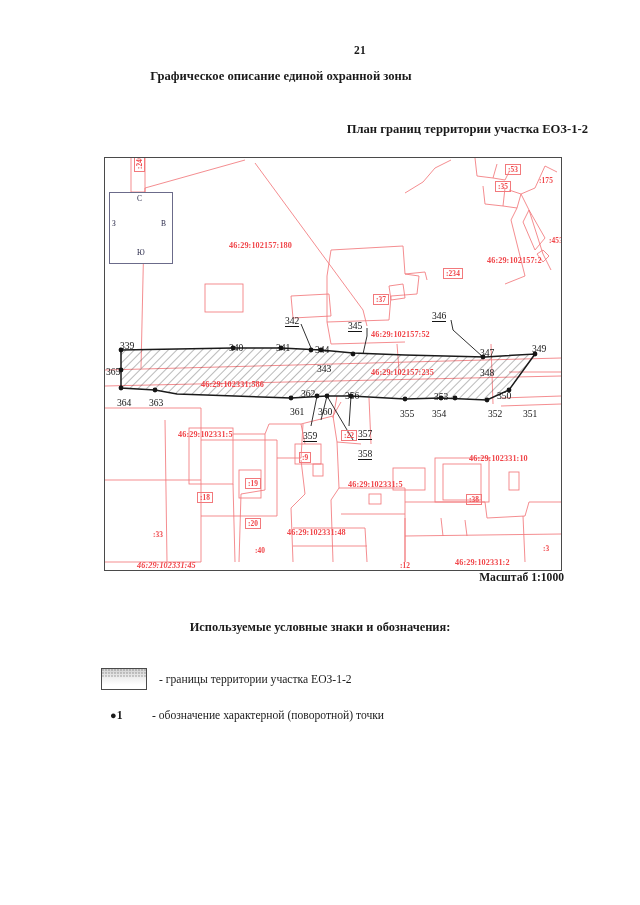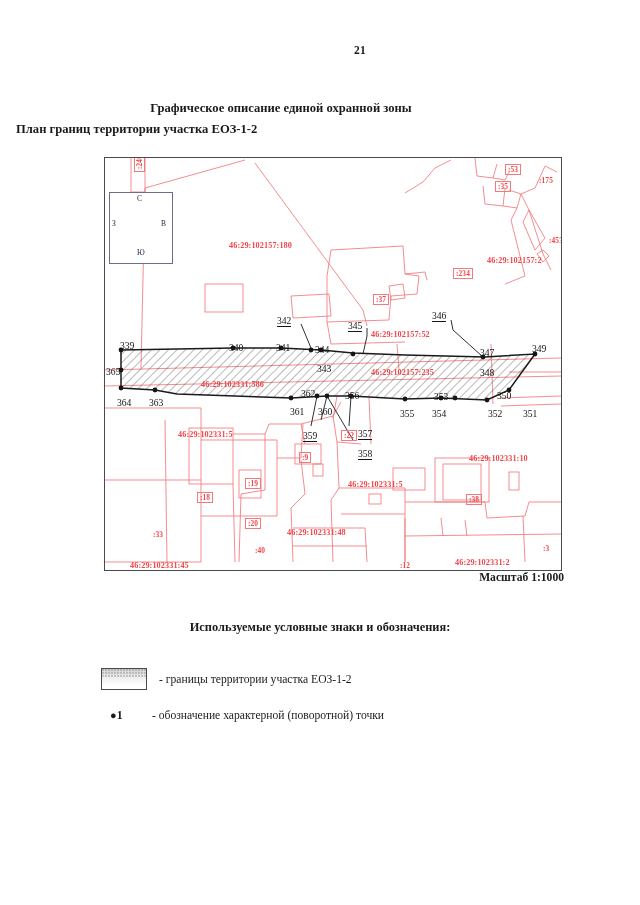--- a/index.html
+++ b/index.html
@@ -30,31 +30,29 @@
   }
   #doc-title {
     position: absolute;
     top: 68px;
     left: 0;
     width: 562px;
     text-align: center;
     font-size: 12.6px;
     font-weight: bold;
     line-height: 17px;
-    margin-top: 32px;
   }
   #plan-title {
     position: absolute;
     top: 122px;
     left: 0;
     width: 588px;
-    text-align: left;
+    text-align: right;
     font-size: 12.6px;
     font-weight: bold;
-    padding-left: 16px;
   }
 
   
   #map-frame {
     position: absolute;
     left: 104px;
     top: 157px;
     width: 456px;
     height: 412px;
     border: 1px solid #4a4a4a;
@@ -342,48 +340,48 @@
   </div>
 
   <div id="cad-layer">
       <div class="cad boxed rot" style="left: 29px; top: 14px;">:246</div>
       <div class="cad big" style="left: 124px; top: 83px;">46:29:102157:180</div>
       <div class="cad boxed" style="left: 400px; top: 6px;">:53</div>
       <div class="cad boxed" style="left: 390px; top: 23px;">:35</div>
       <div class="cad " style="left: 434px; top: 18px;">:175</div>
       <div class="cad " style="left: 444px; top: 78px;">:453</div>
       <div class="cad big" style="left: 382px; top: 98px;">46:29:102157:2</div>
-      <div class="cad boxed" style="left: 348px; top: 110px;">:234</div>
+      <div class="cad boxed" style="left: 338px; top: 110px;">:234</div>
       <div class="cad boxed" style="left: 268px; top: 136px;">:37</div>
       <div class="cad big" style="left: 266px; top: 172px;">46:29:102157:52</div>
       <div class="cad big" style="left: 96px; top: 222px;">46:29:102331:586</div>
       <div class="cad big" style="left: 266px; top: 210px;">46:29:102157:235</div>
       <div class="cad big" style="left: 73px; top: 272px;">46:29:102331:5</div>
       <div class="cad big" style="left: 243px; top: 322px;">46:29:102331:5</div>
       <div class="cad boxed" style="left: 194px; top: 294px;">:9</div>
       <div class="cad boxed" style="left: 236px; top: 272px;">:22</div>
       <div class="cad boxed" style="left: 140px; top: 320px;">:19</div>
       <div class="cad boxed" style="left: 92px; top: 334px;">:18</div>
       <div class="cad boxed" style="left: 140px; top: 360px;">:20</div>
       <div class="cad " style="left: 48px; top: 372px;">:33</div>
       <div class="cad " style="left: 150px; top: 388px;">:40</div>
       <div class="cad big" style="left: 182px; top: 370px;">46:29:102331:48</div>
-      <div class="cad big" style="left: 25px; top: 403px;">46:29:102331:45</div>
+      <div class="cad big" style="left: 32px; top: 403px; font-style: italic;">46:29:102331:45</div>
       <div class="cad " style="left: 295px; top: 403px;">:12</div>
       <div class="cad big" style="left: 364px; top: 296px;">46:29:102331:10</div>
       <div class="cad boxed" style="left: 361px; top: 336px;">:38</div>
       <div class="cad big" style="left: 350px; top: 400px;">46:29:102331:2</div>
       <div class="cad " style="left: 438px; top: 386px;">:3</div>
     </div>
 
   <div id="vtx-layer">
       <div class="vtx" style="left: 15px; top: 182px;">339</div>
       <div class="vtx" style="left: 124px; top: 184px;">340</div>
       <div class="vtx" style="left: 171px; top: 184px;">341</div>
-      <div class="vtx ul" style="left: 172px; top: 157px;">342</div>
+      <div class="vtx ul" style="left: 180px; top: 157px;">342</div>
       <div class="vtx" style="left: 212px; top: 205px;">343</div>
       <div class="vtx" style="left: 210px; top: 186px;">344</div>
       <div class="vtx ul" style="left: 243px; top: 162px;">345</div>
       <div class="vtx ul" style="left: 327px; top: 152px;">346</div>
       <div class="vtx" style="left: 375px; top: 189px;">347</div>
       <div class="vtx" style="left: 375px; top: 209px;">348</div>
       <div class="vtx" style="left: 427px; top: 185px;">349</div>
       <div class="vtx" style="left: 392px; top: 232px;">350</div>
       <div class="vtx" style="left: 418px; top: 250px;">351</div>
       <div class="vtx" style="left: 383px; top: 250px;">352</div>

